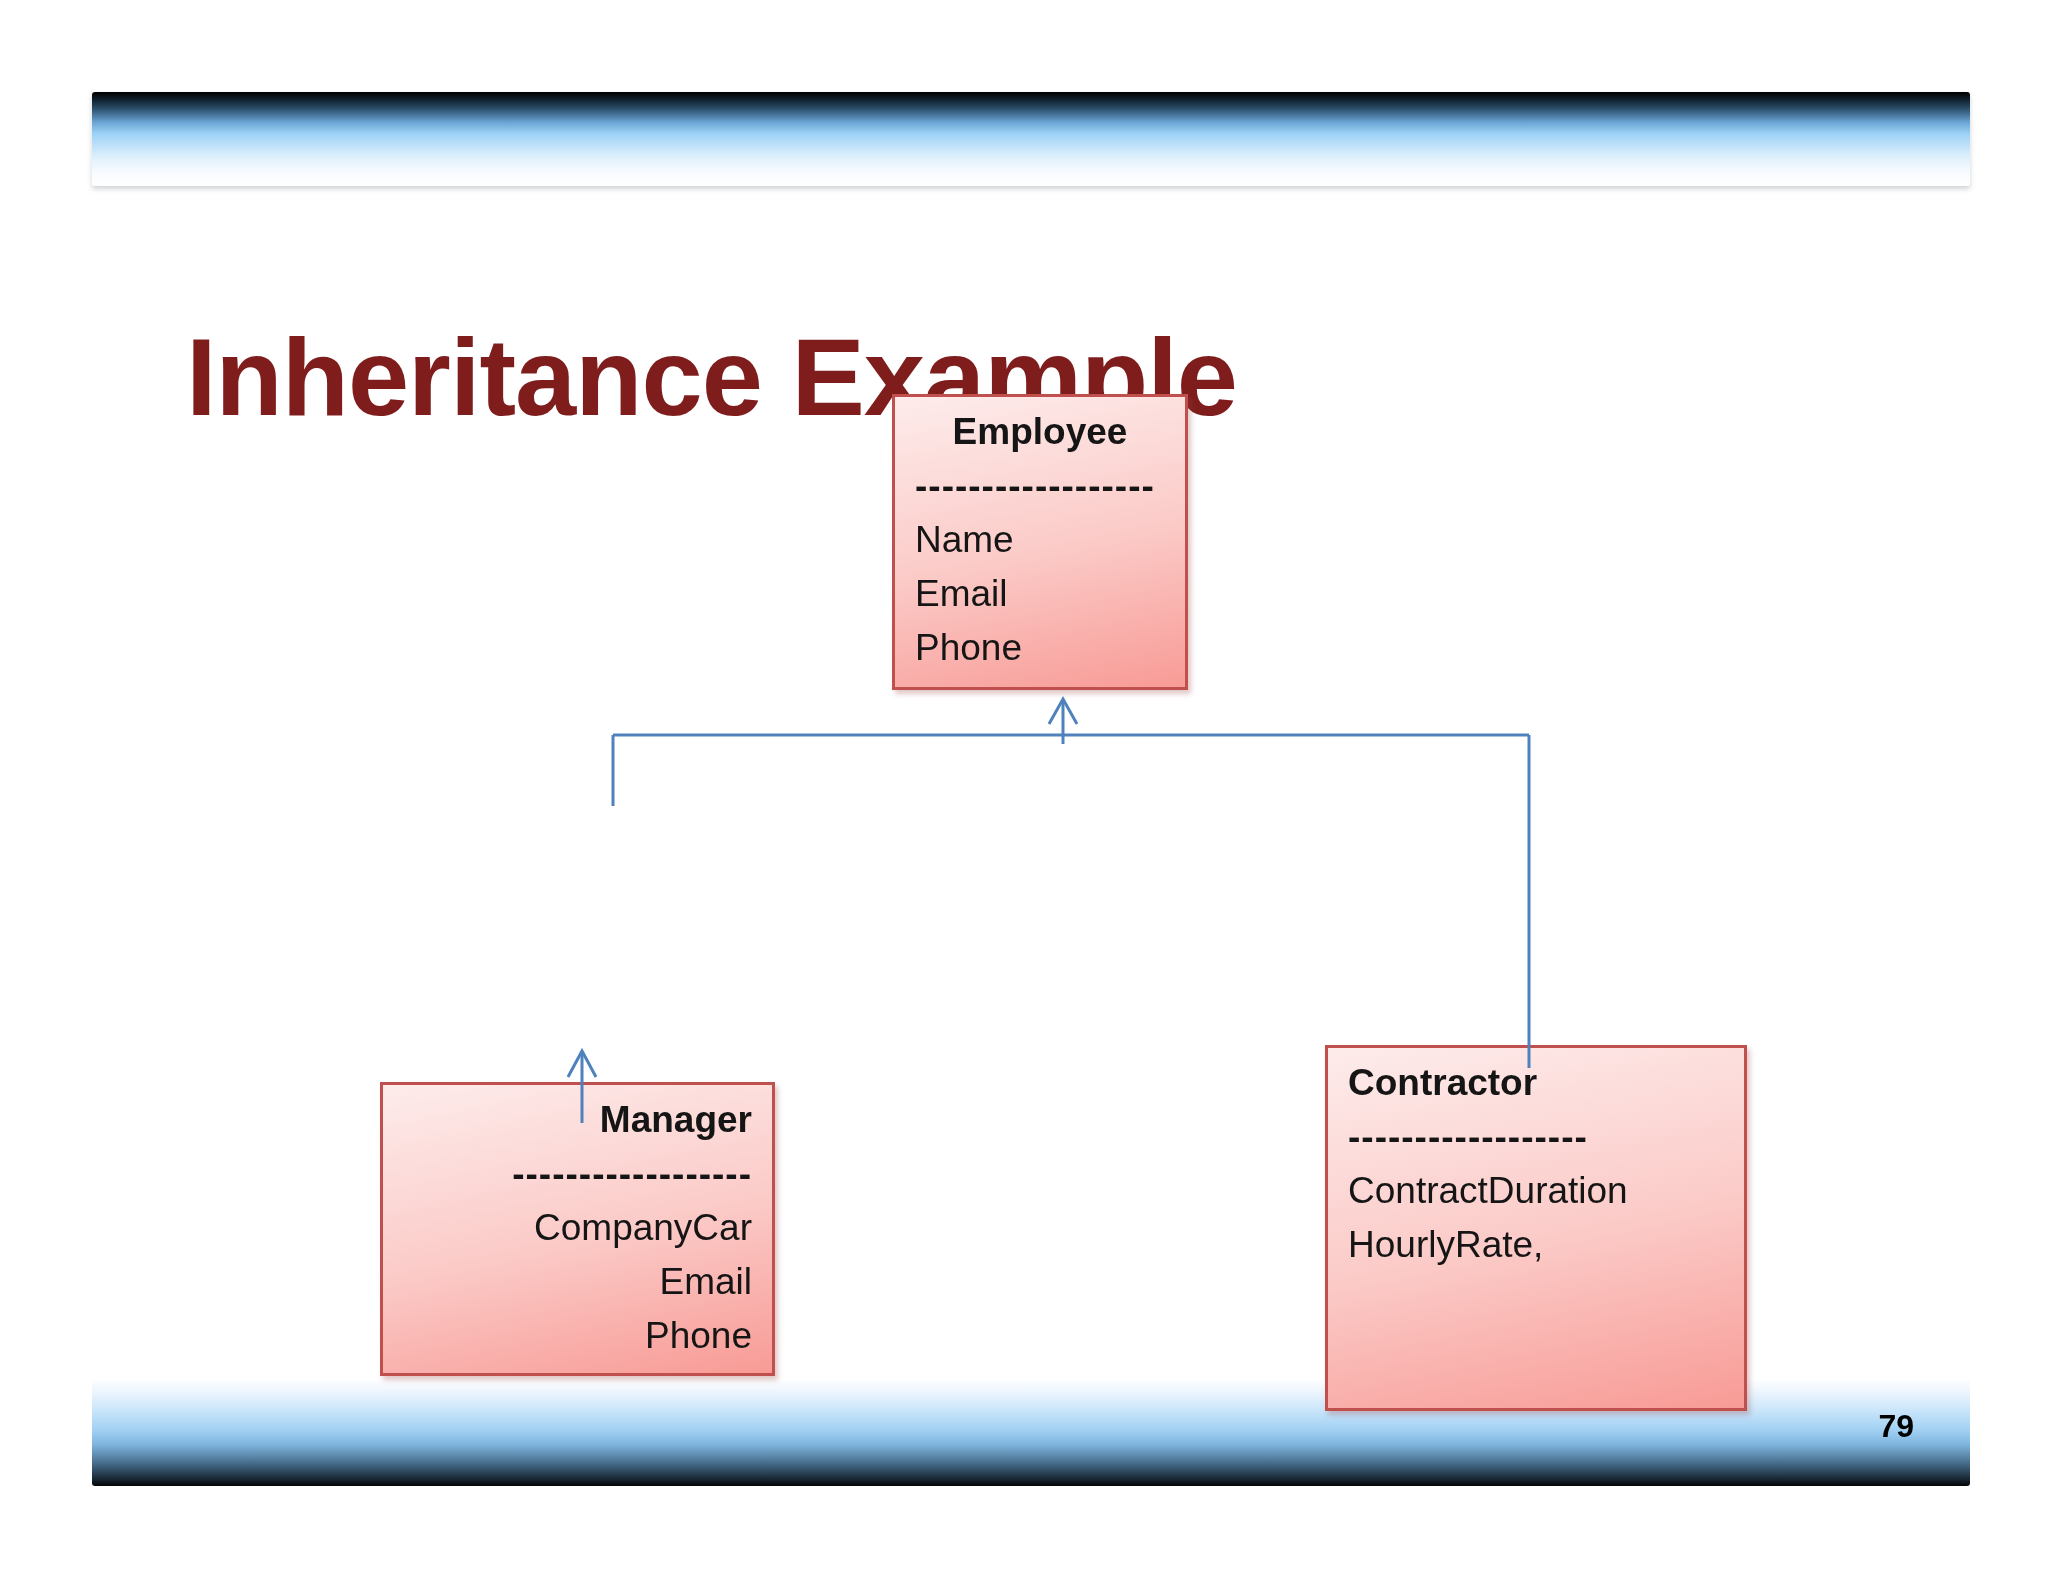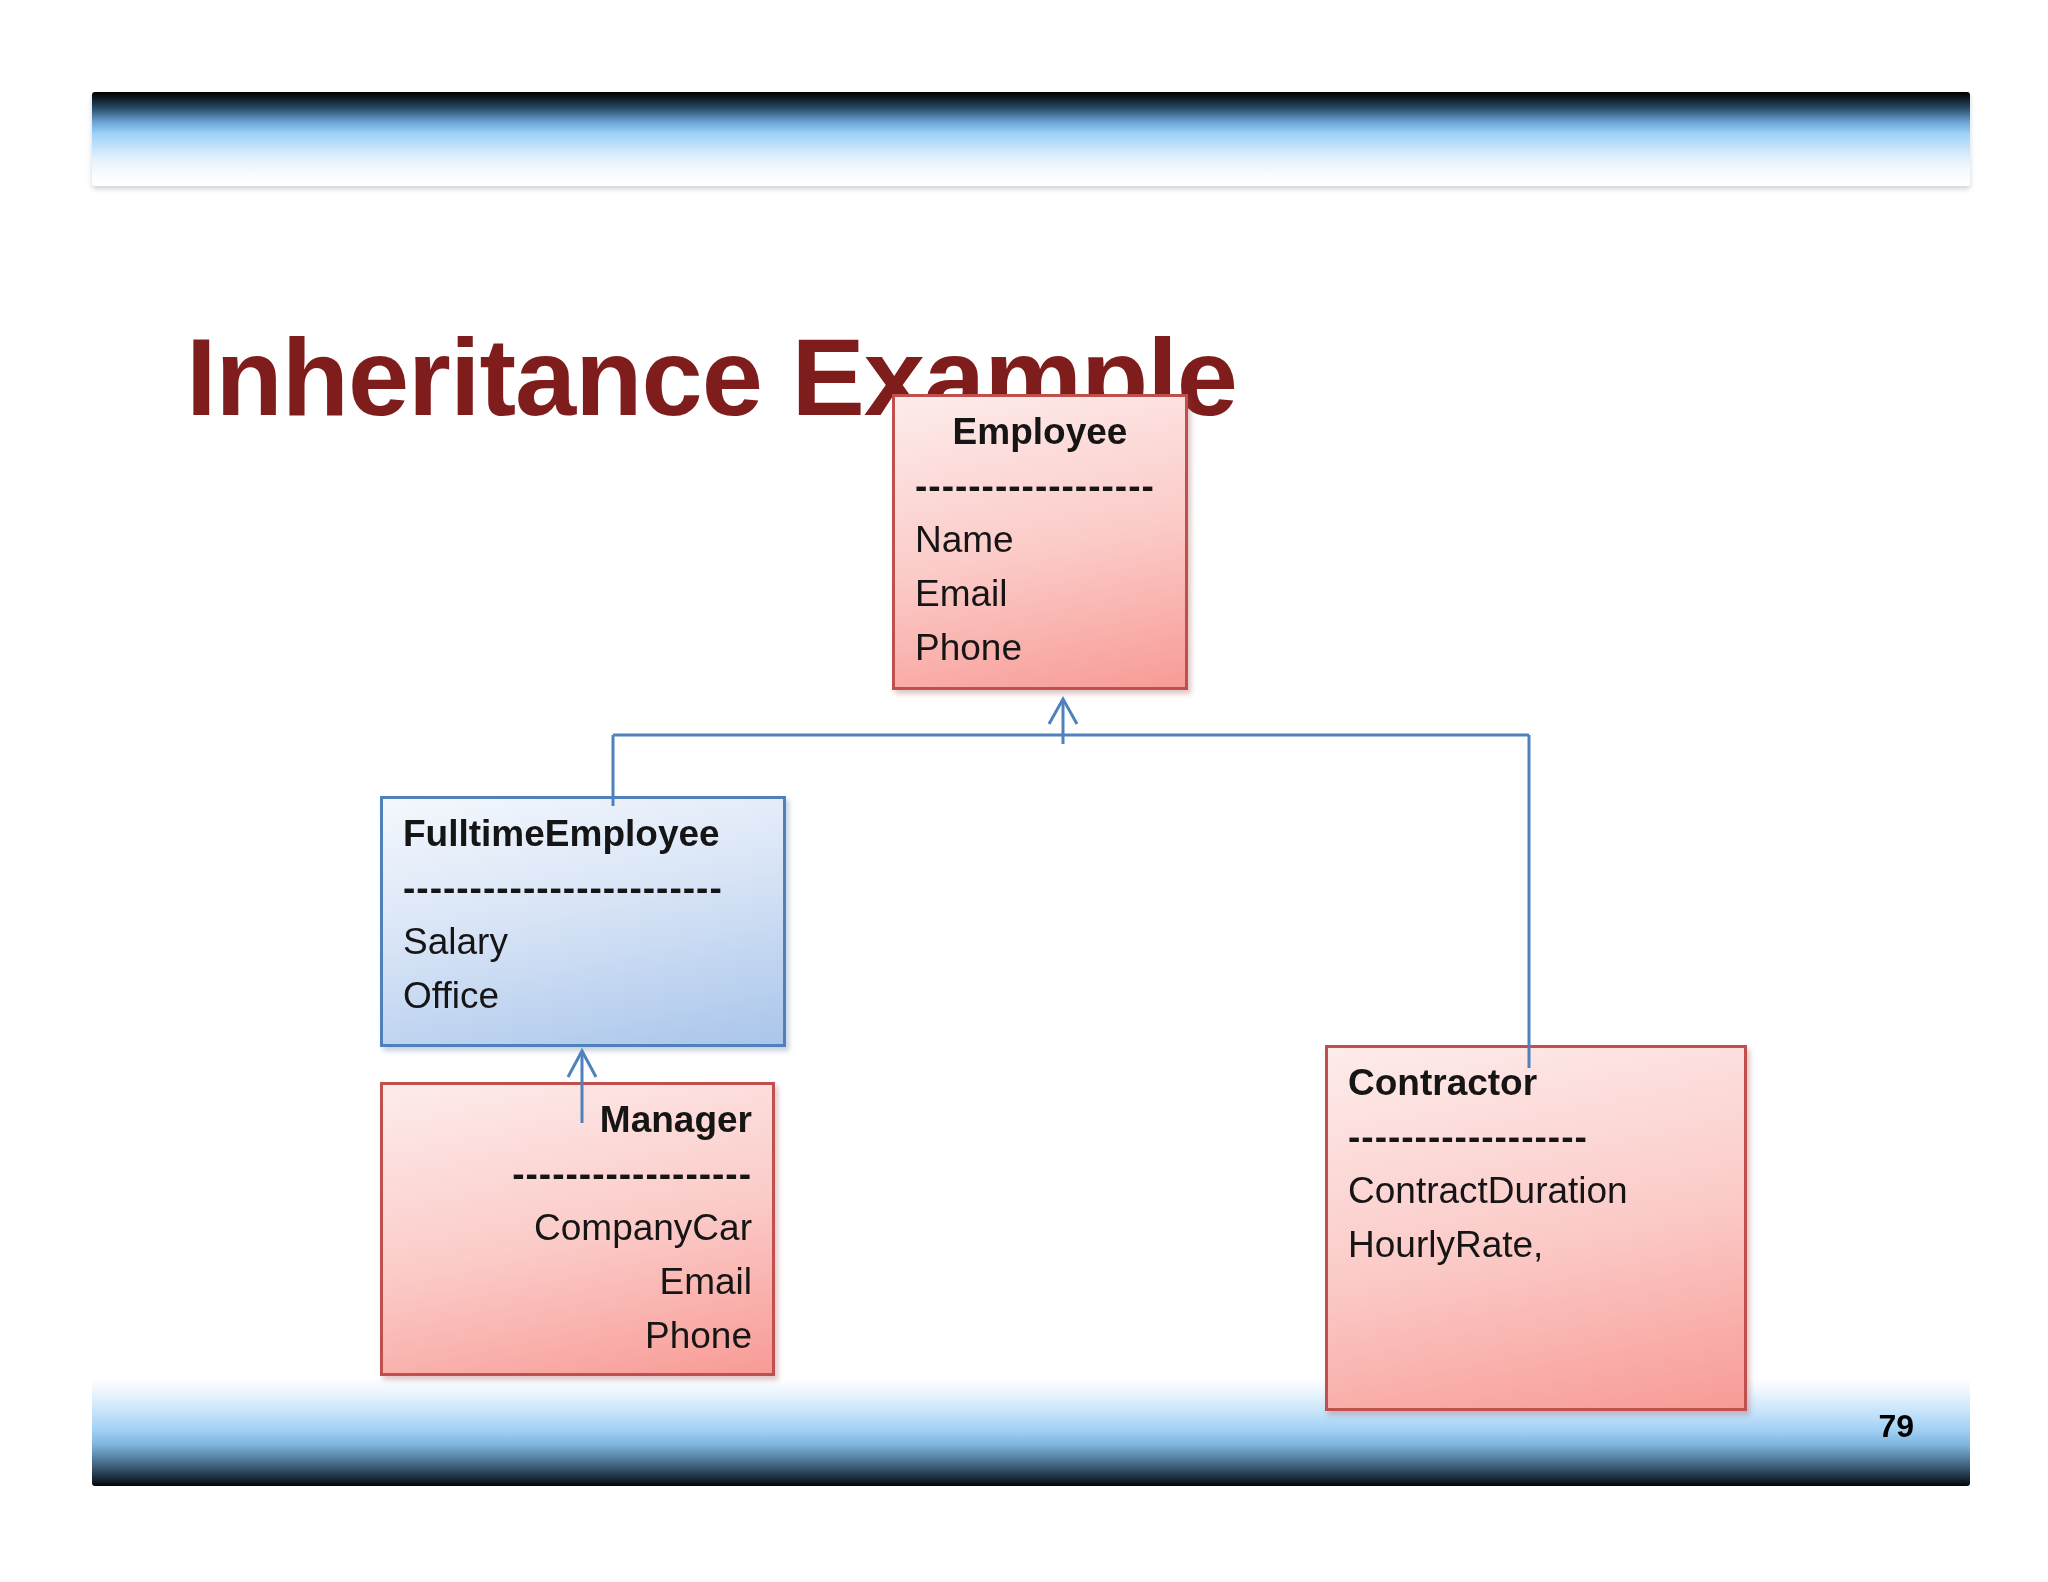--- a/index.html
+++ b/index.html
@@ -131,26 +131,20 @@
   <h1 class="slide-title">Inheritance Example</h1>
 
   <div class="uml-box uml-pink box-employee">
     <div class="box-title">Employee</div>
     <div class="box-divider">------------------</div>
     <div class="attr-row">Name</div>
     <div class="attr-row">Email</div>
     <div class="attr-row">Phone</div>
   </div>
 
-  <div class="uml-box uml-blue box-fulltime">
-    <div class="box-title">FulltimeEmployee</div>
-    <div class="box-divider">------------------------</div>
-    <div class="attr-row">Salary</div>
-    <div class="attr-row">Office</div>
-  </div>
 
   <div class="uml-box uml-pink box-manager">
     <div class="box-title">Manager</div>
     <div class="box-divider">------------------</div>
     <div class="attr-row">CompanyCar</div>
     <div class="attr-row">Email</div>
     <div class="attr-row">Phone</div>
   </div>
 
   <div class="uml-box uml-pink box-contractor">

